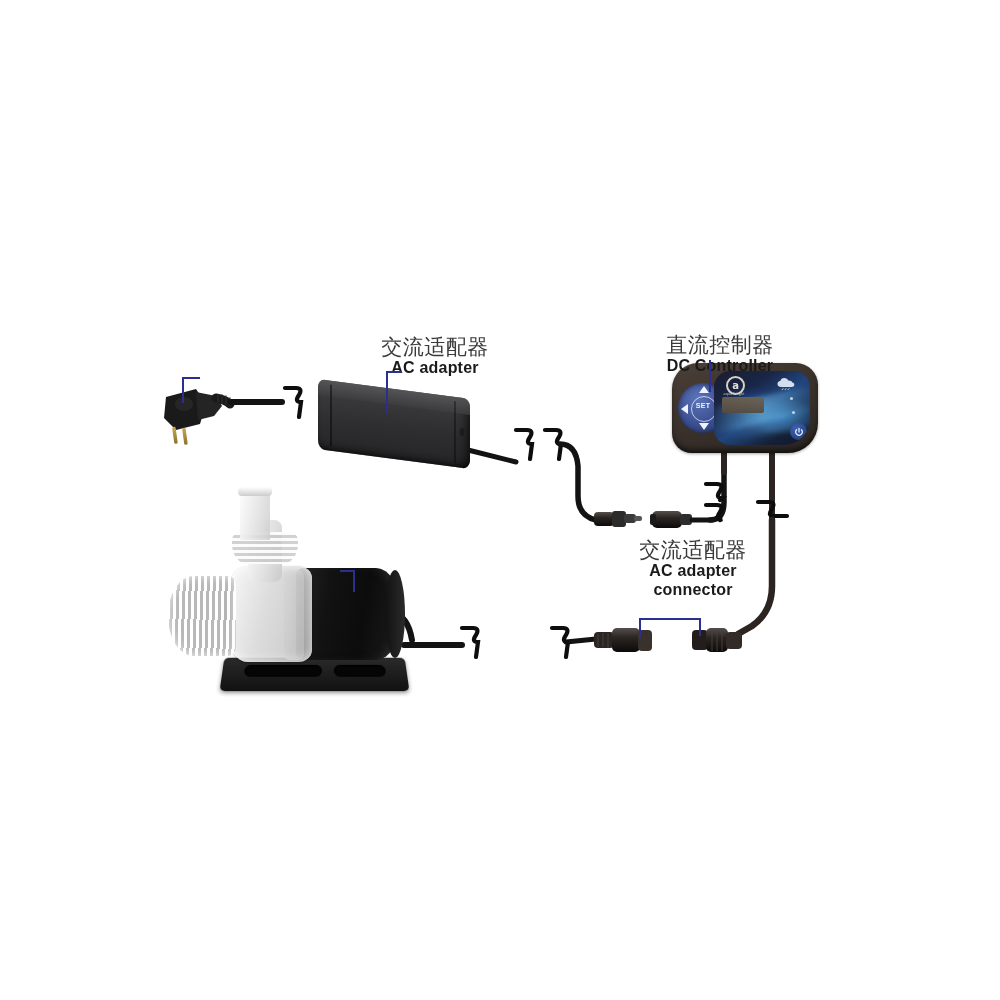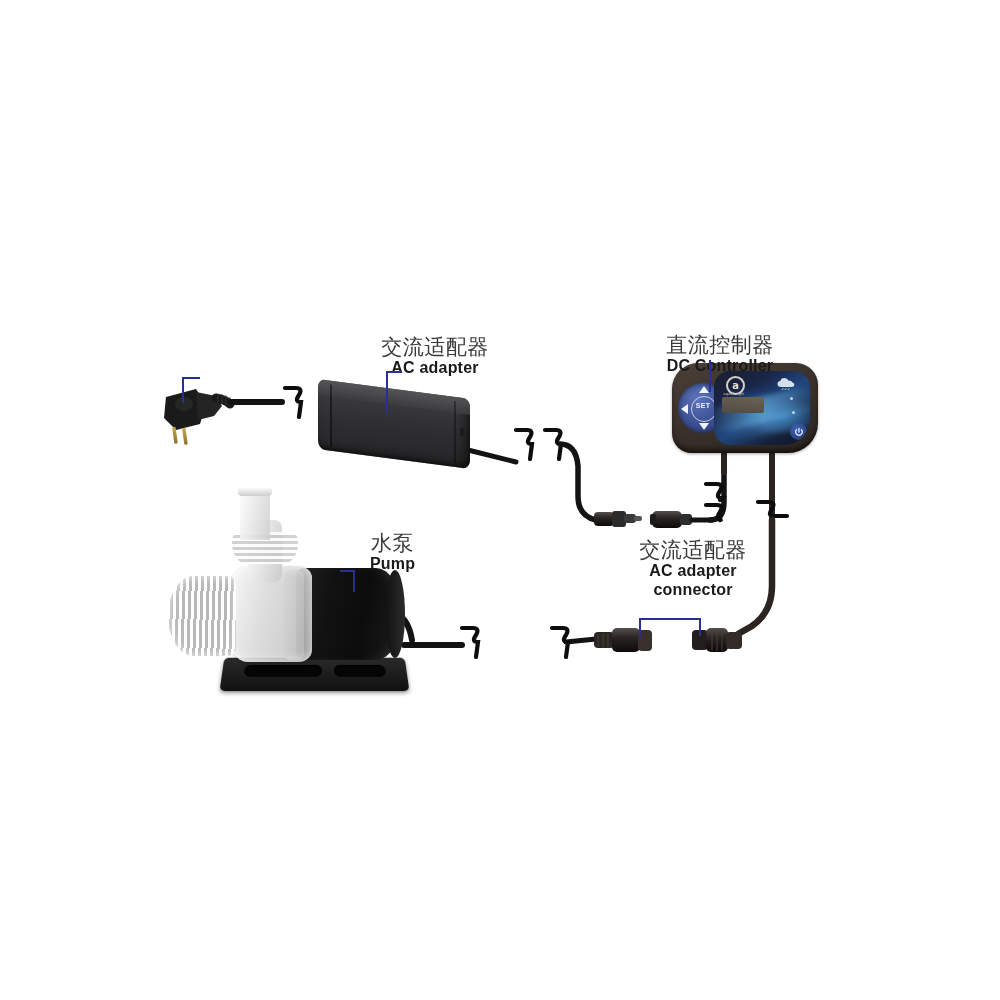--- a/index.html
+++ b/index.html
@@ -387,24 +387,20 @@
   <div class="lead lead-h" style="left:386px;top:371px;width:16px;"></div>
   <div class="lead lead-v" style="left:386px;top:371px;height:10px;"></div>
   <div class="lead lead-v" style="left:386px;top:381px;height:32px;"></div>
 
   <div class="label" style="left:620px;top:307px;width:200px;margin-top:26px;">
     <div class="cn">直流控制器</div>
     <div class="en">DC Controller</div>
   </div>
   <div class="lead lead-v" style="left:709px;top:360px;height:32px;"></div>
 
-  <div class="label" style="left:330px;top:531px;width:125px;">
-    <div class="cn">水泵</div>
-    <div class="en">Pump</div>
-  </div>
   <div class="lead lead-h" style="left:340px;top:570px;width:14px;"></div>
   <div class="lead lead-v" style="left:353px;top:570px;height:22px;"></div>
 
   <div class="label" style="left:598px;top:538px;width:190px;">
     <div class="cn">交流适配器</div>
     <div class="en">AC adapter</div>
     <div class="en">connector</div>
   </div>
   <div class="lead lead-h" style="left:639px;top:618px;width:62px;"></div>
   <div class="lead lead-v" style="left:639px;top:618px;height:20px;"></div>

